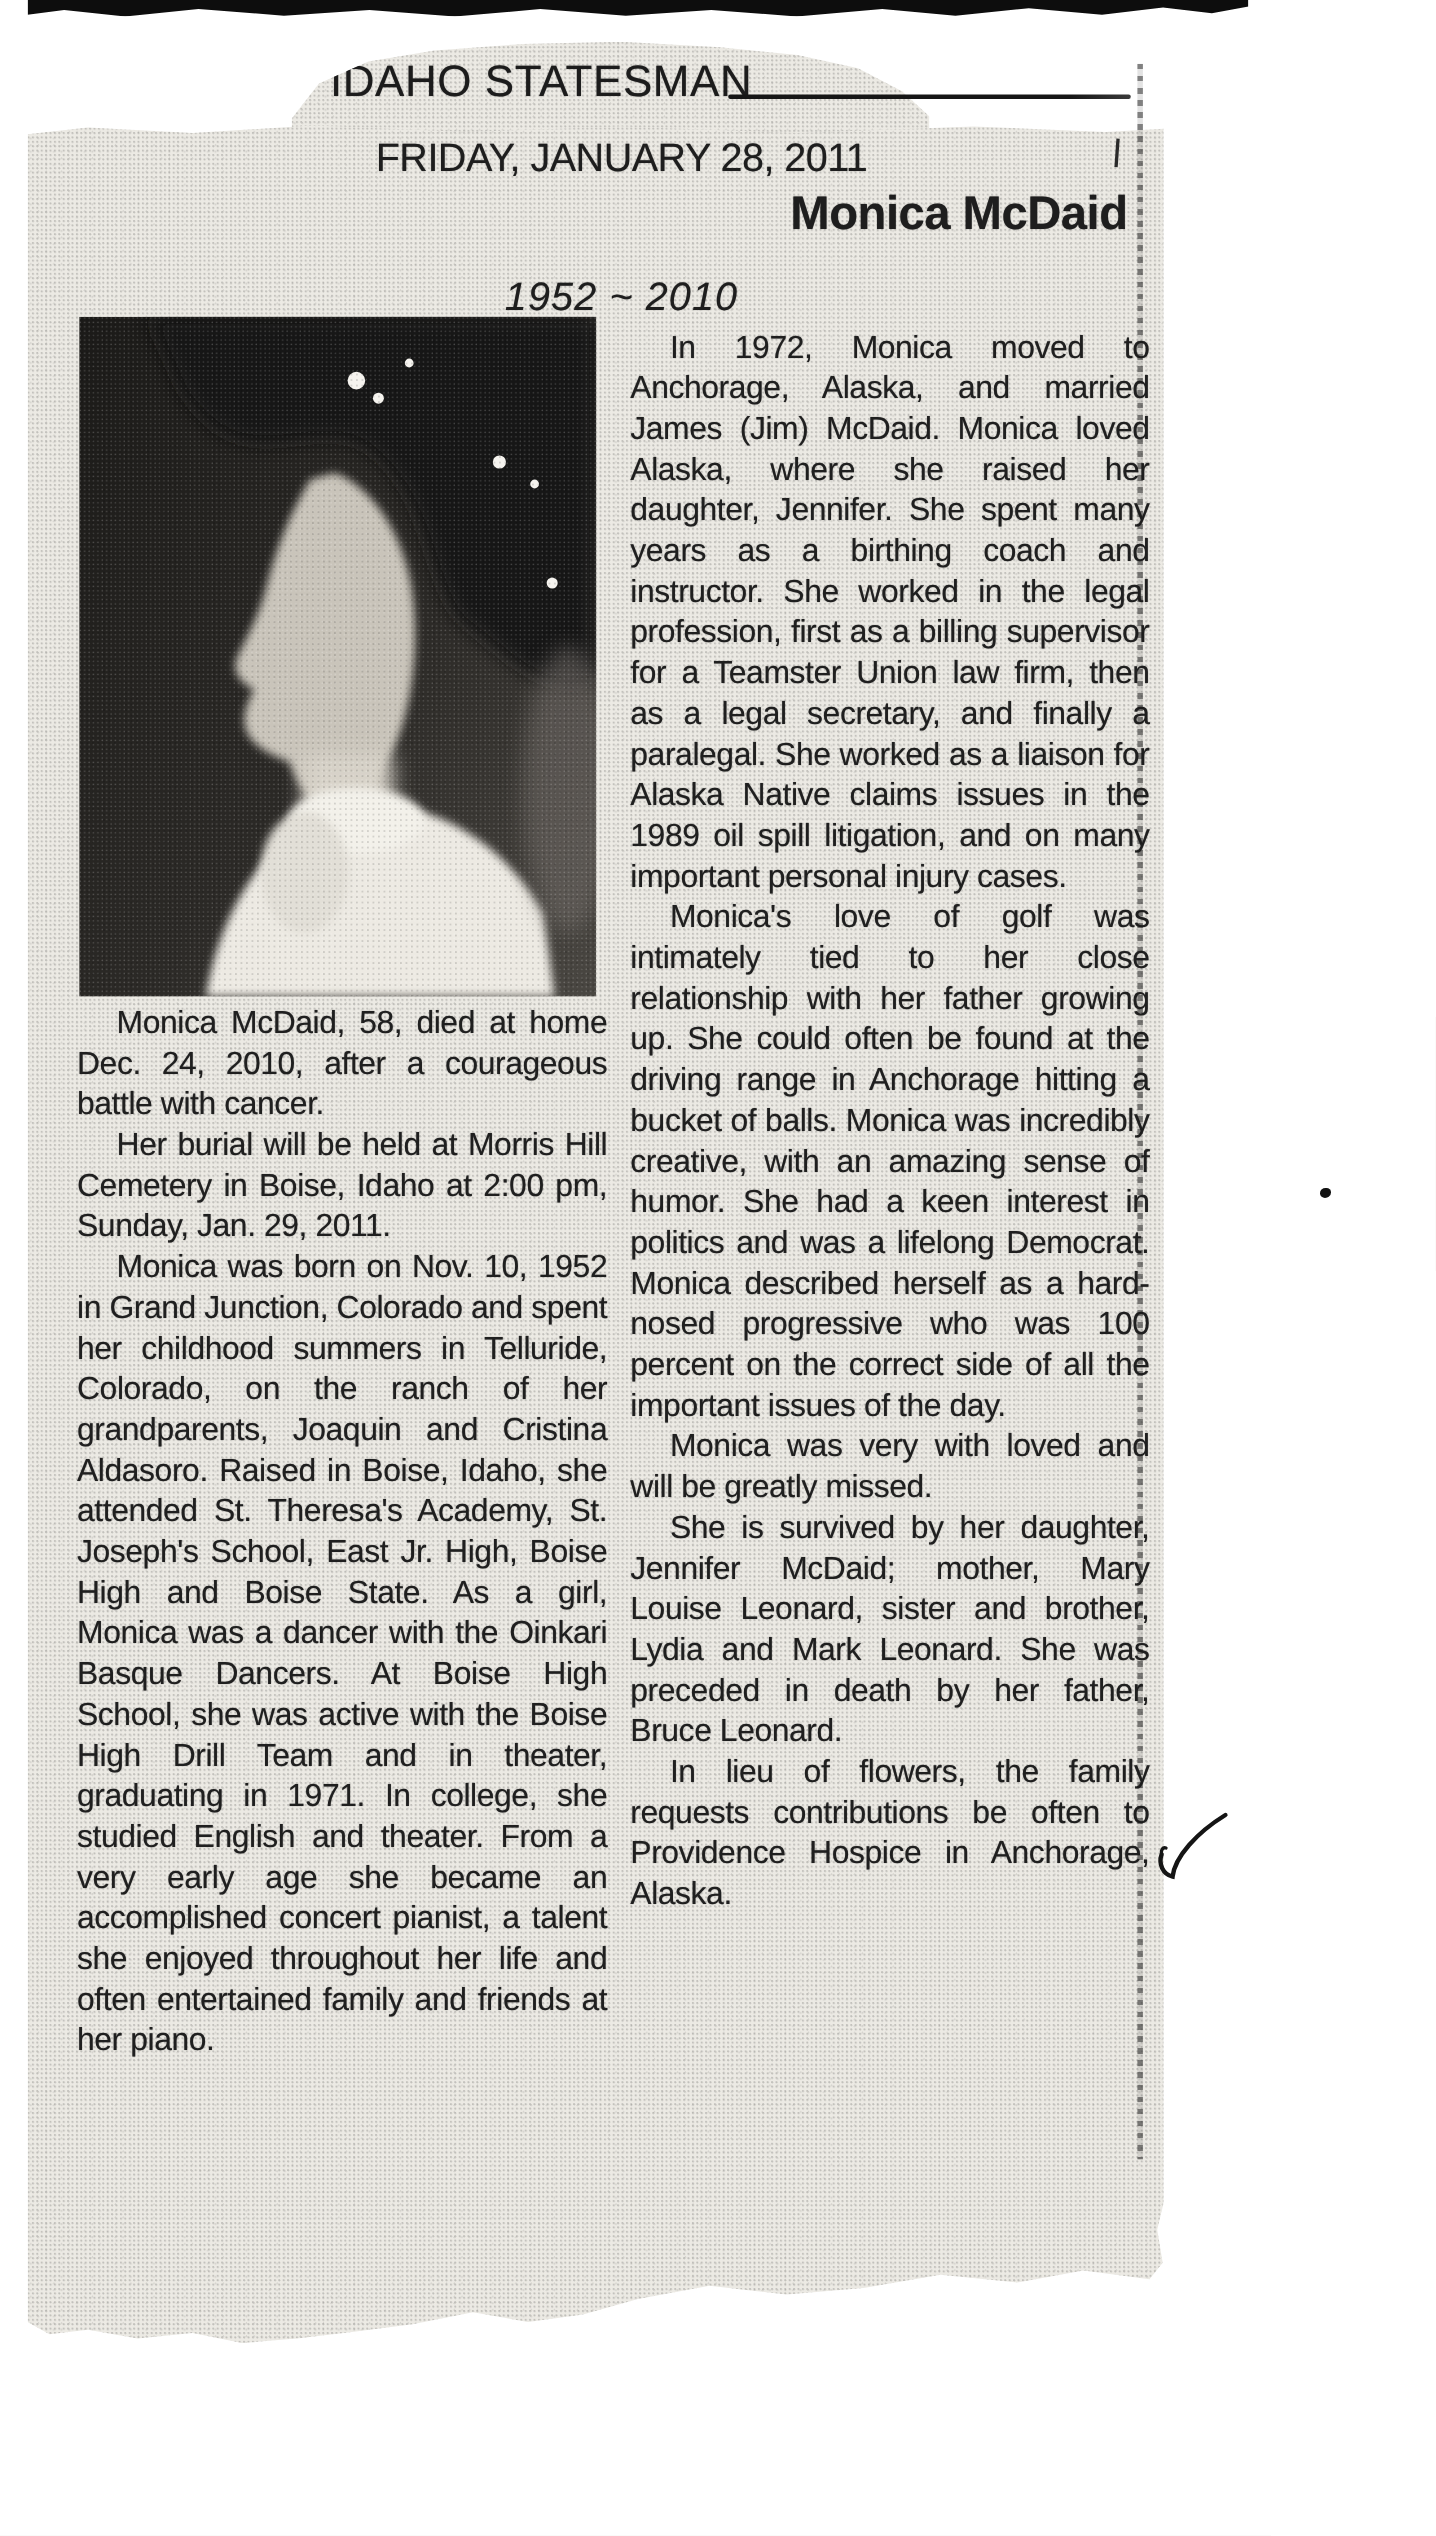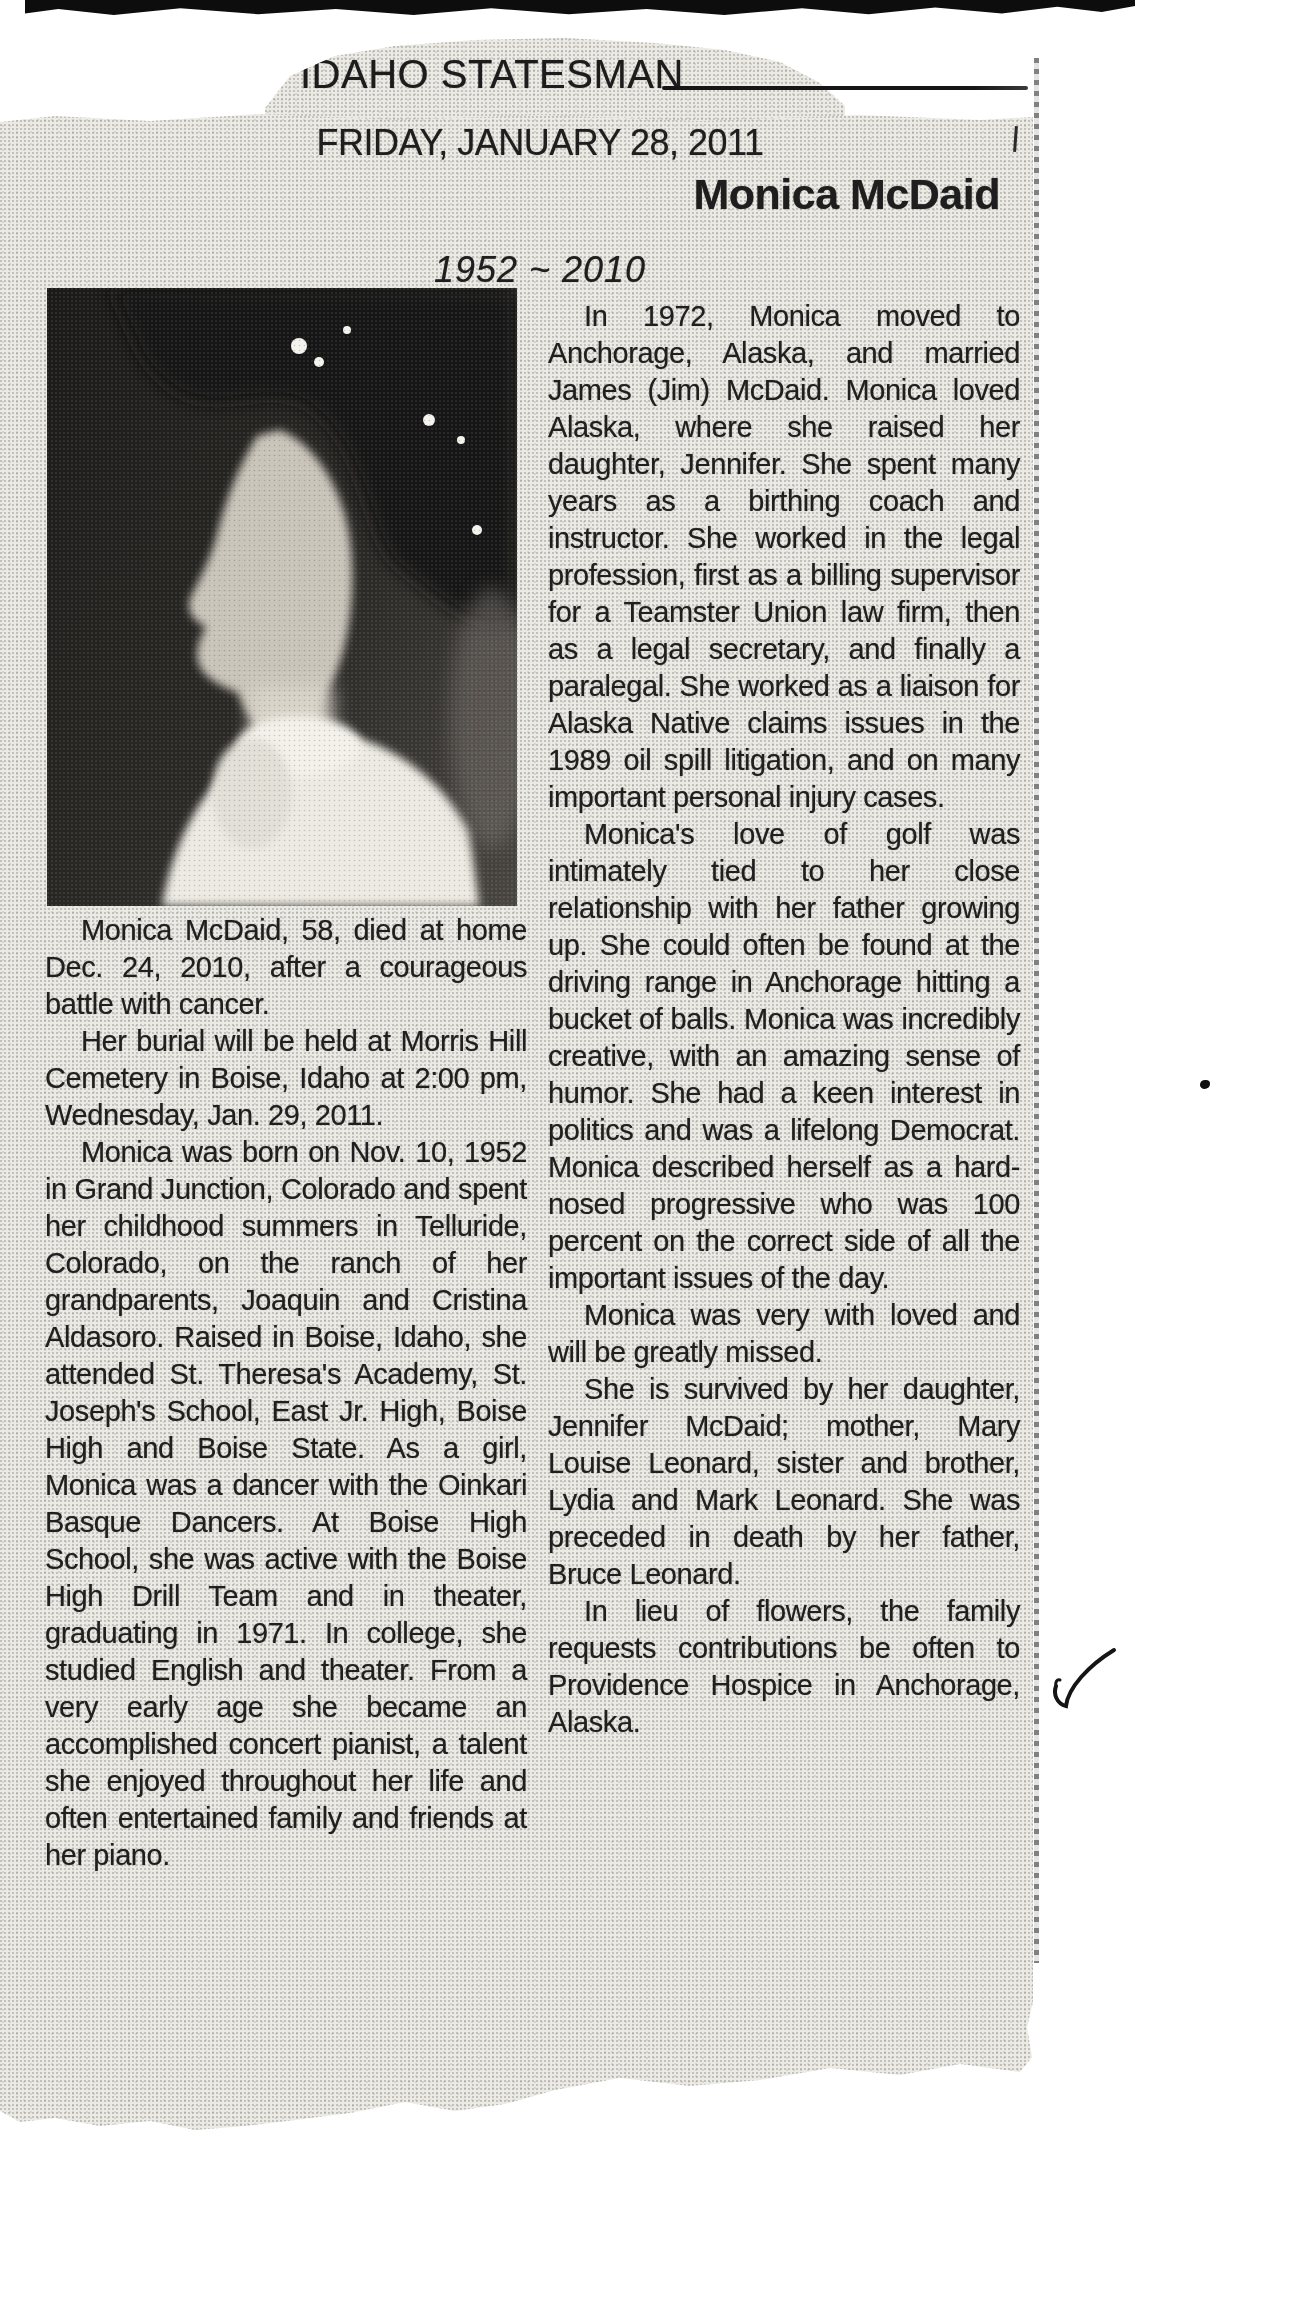--- a/index.html
+++ b/index.html
@@ -29,21 +29,21 @@
   }
 
   .clip-header-blob {
     position: absolute; left: 265px; top: 38px; width: 580px; height: 86px;
     clip-path: polygon(0px 70px, 25px 38px, 70px 18px, 130px 8px, 210px 2px,
       300px 0px, 390px 5px, 460px 12px, 515px 24px, 555px 45px, 580px 68px,
       580px 86px, 0px 86px);
   }
 
   .clip-main {
-    position: absolute; left: 0; top: 112px; width: 1033px; height: 2018px;
+    position: absolute; left: 25px; top: 112px; width: 1033px; height: 2018px;
     clip-path: polygon(0px 10px, 55px 4px, 150px 9px, 260px 2px, 400px 8px,
       540px 3px, 700px 9px, 860px 3px, 980px 8px, 1033px 5px,
       1033px 1890px, 1027px 1915px, 1032px 1945px, 1020px 1960px,
       960px 1952px, 900px 1963px, 830px 1956px, 760px 1968px, 690px 1974px,
       620px 1966px, 555px 1978px, 505px 1992px, 455px 1999px, 405px 1990px,
       350px 2001px, 295px 2008px, 245px 2014px, 195px 2018px, 150px 2009px,
       100px 2014px, 55px 2006px, 20px 2010px, 0px 1999px);
     text-decoration: underline;
   }
 
@@ -166,21 +166,21 @@
         <circle cx="430" cy="242" r="5"></circle>
       </g>
 
       <rect width="470" height="618" fill="url(#wdots)"></rect>
       <rect width="470" height="618" fill="url(#kdots)"></rect>
     </svg>
   </div>
 
   <div class="col col-left">
     <p>Monica McDaid, 58, died at home Dec. 24, 2010, after a courageous battle with cancer.</p>
-    <p>Her burial will be held at Morris Hill Cemetery in Boise, Idaho at 2:00 pm, Wednesday, Jan. 29, 2011.</p>
+    <p>Her burial will be held at Morris Hill Cemetery in Boise, Idaho at 2:00 pm, Sunday, Jan. 29, 2011.</p>
     <p>Monica was born on Nov. 10, 1952 in Grand Junction, Colorado and spent her childhood summers in Telluride, Colorado, on the ranch of her grandparents, Joaquin and Cristina Aldasoro. Raised in Boise, Idaho, she attended St. Theresa's Academy, St. Joseph's School, East Jr. High, Boise High and Boise State. As a girl, Monica was a dancer with the Oinkari Basque Dancers. At Boise High School, she was active with the Boise High Drill Team and in theater, graduating in 1971. In college, she studied English and theater. From a very early age she became an accomplished concert pianist, a talent she enjoyed throughout her life and often entertained family and friends at her piano.</p>
   </div>
 
   <div class="col col-right">
     <p>In 1972, Monica moved to Anchorage, Alaska, and married James (Jim) McDaid. Monica loved Alaska, where she raised her daughter, Jennifer. She spent many years as a birthing coach and instructor. She worked in the legal profession, first as a billing supervisor for a Teamster Union law firm, then as a legal secretary, and finally a paralegal. She worked as a liaison for Alaska Native claims issues in the 1989 oil spill litigation, and on many important personal injury cases.</p>
     <p>Monica's love of golf was intimately tied to her close relationship with her father growing up. She could often be found at the driving range in Anchorage hitting a bucket of balls. Monica was incredibly creative, with an amazing sense of humor. She had a keen interest in politics and was a lifelong Democrat. Monica described herself as a hard-nosed progressive who was 100 percent on the correct side of all the important issues of the day.</p>
     <p>Monica was very with loved and will be greatly missed.</p>
     <p>She is survived by her daughter, Jennifer McDaid; mother, Mary Louise Leonard, sister and brother, Lydia and Mark Leonard. She was preceded in death by her father, Bruce Leonard.</p>
     <p>In lieu of flowers, the family requests contributions be often to Providence Hospice in Anchorage, Alaska.</p>
   </div>

